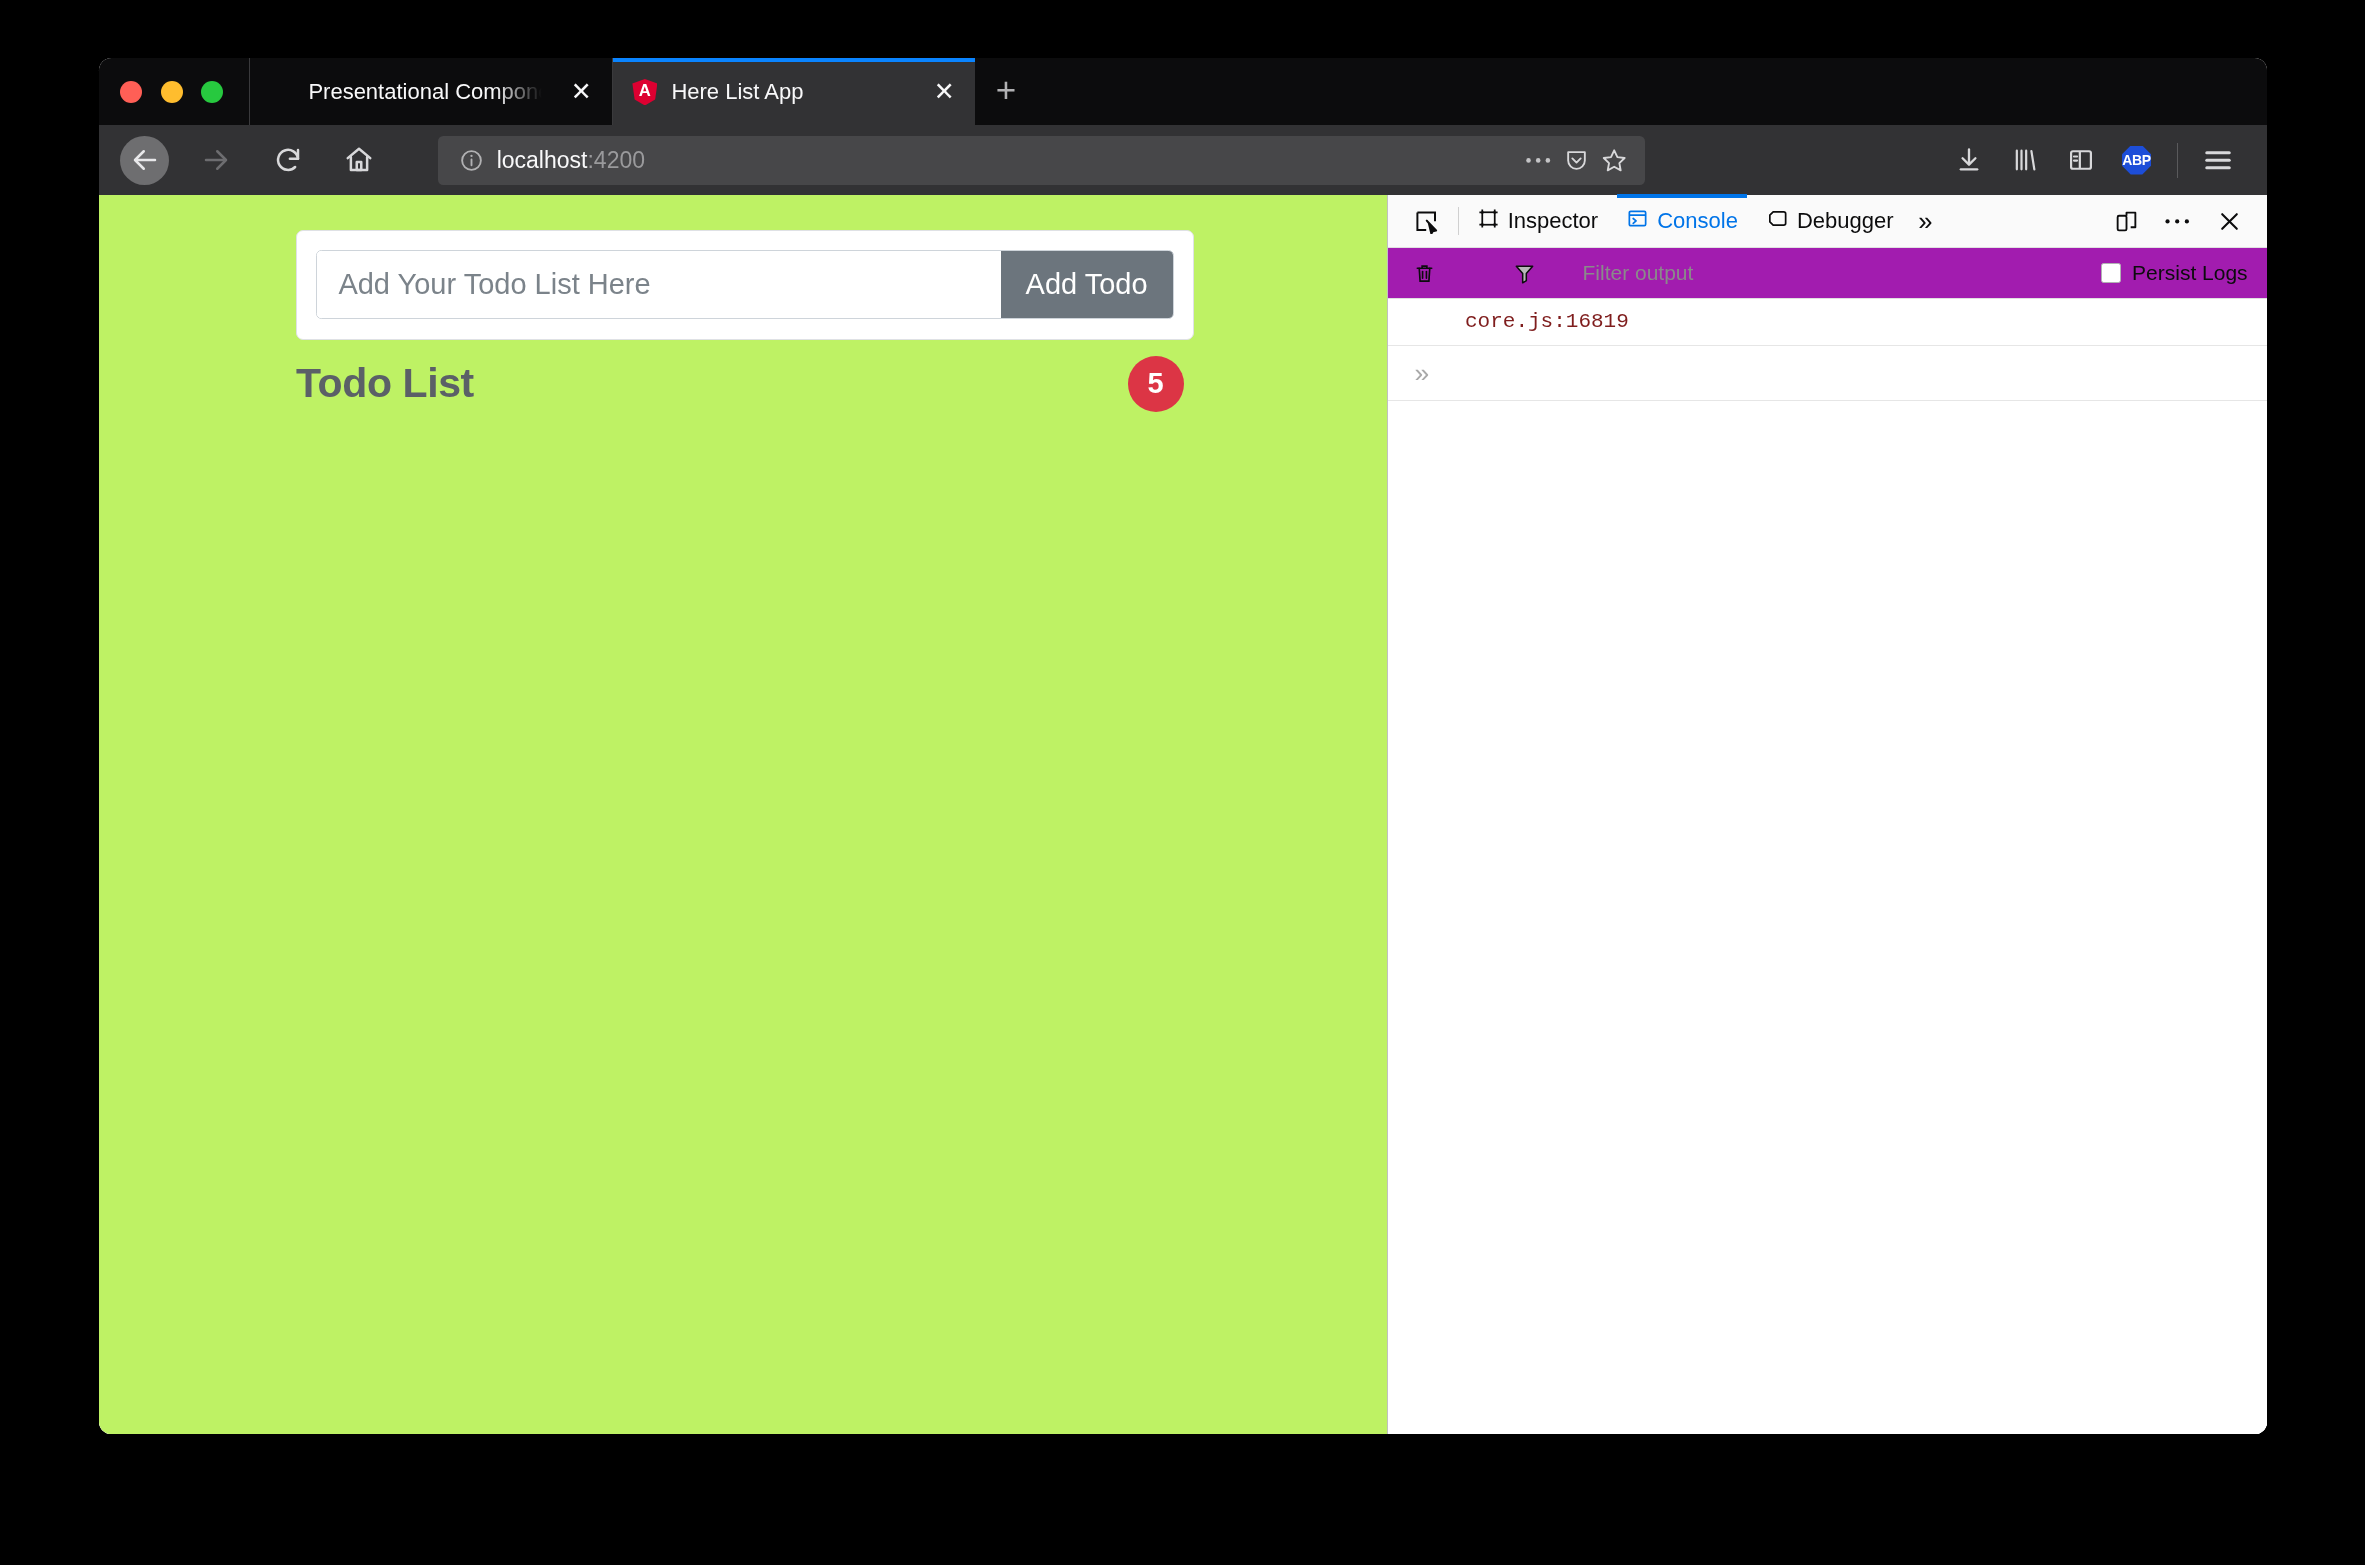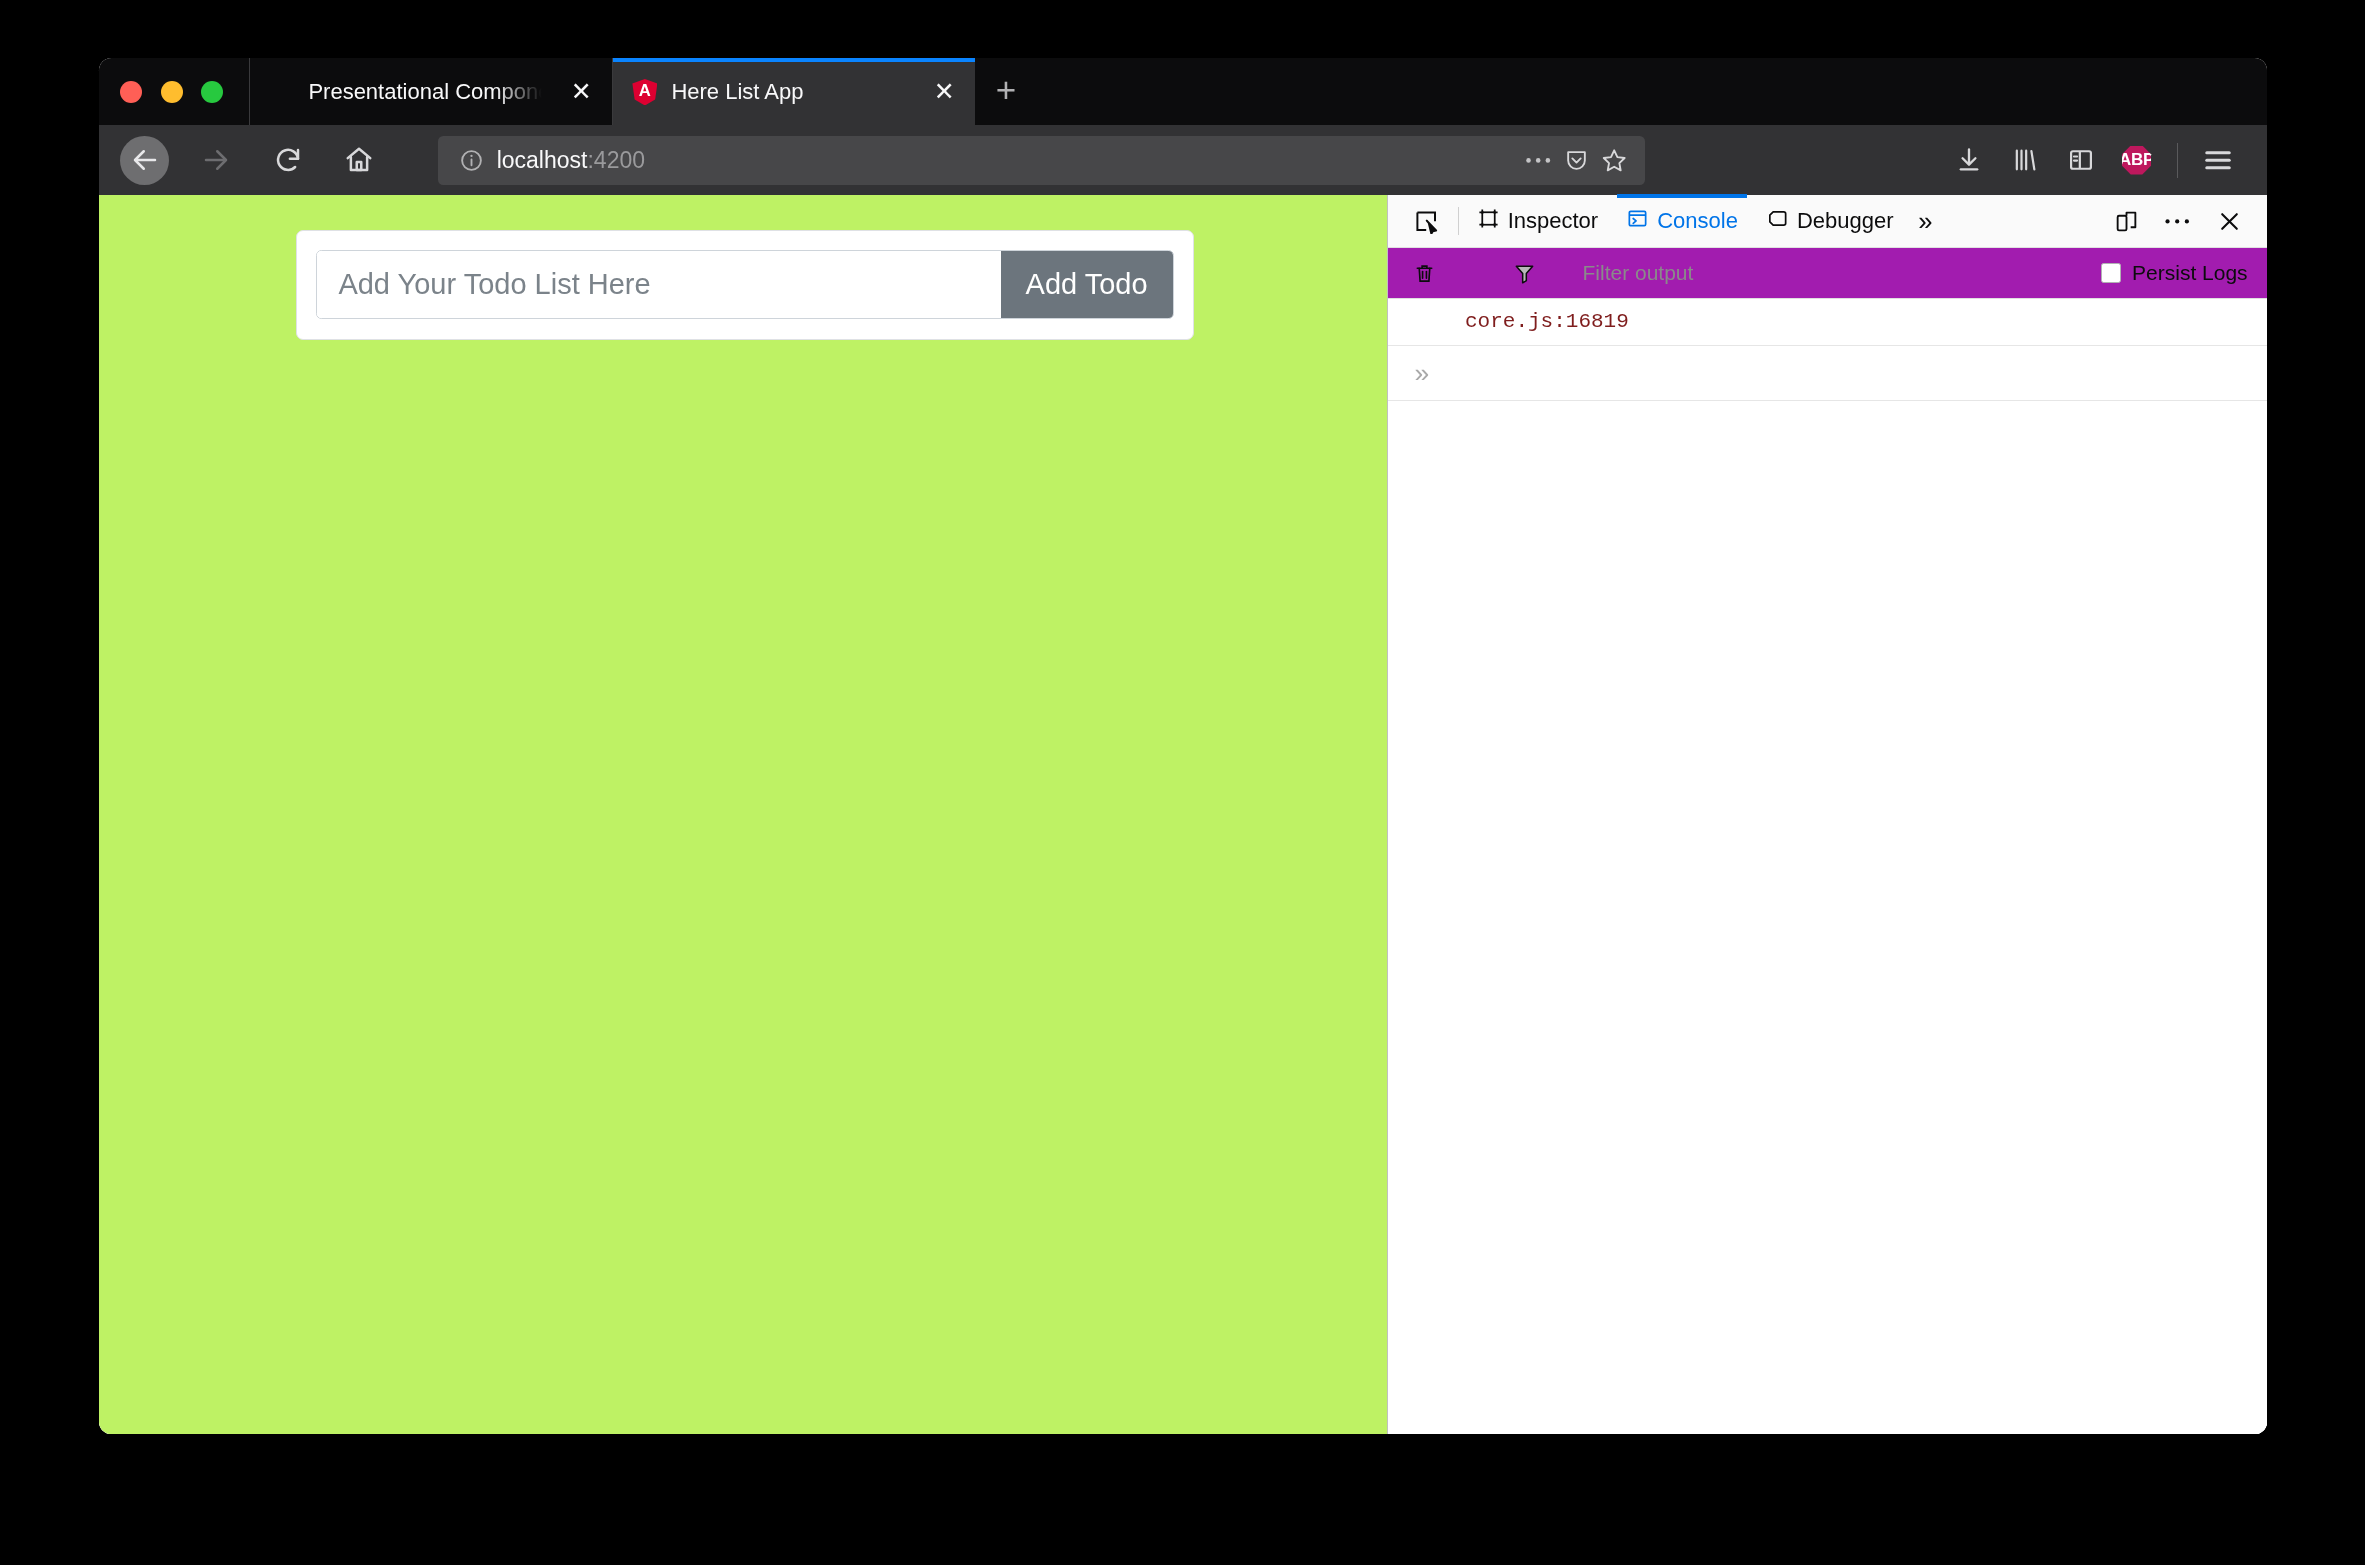--- a/index.html
+++ b/index.html
@@ -157,24 +157,24 @@
     margin-left: auto;
     padding-left: 35px;
   }
   .toolbtn {
     width: 56px; height: 49px;
     display: flex; align-items: center; justify-content: center;
     flex: 0 0 auto;
   }
   .abp {
     width: 29px; height: 29px;
-    background: #be185d;
+    background: #1d4ed8;
     clip-path: polygon(30% 0, 70% 0, 100% 30%, 100% 70%, 70% 100%, 30% 100%, 0 70%, 0 30%);
     display: flex; align-items: center; justify-content: center;
-    color: #fff; font-size: 17px; font-weight: bold;
+    color: #fff; font-size: 14px; font-weight: bold;
     letter-spacing: -0.3px;
     border-radius: 6px;
   }
   .navsep {
     width: 0.9px; height: 35px; background: #5a5a5c; margin: 0 12.3px;
     flex: 0 0 auto;
   }
 
   
   .viewport {
@@ -500,20 +500,24 @@
 
   <div class="viewport">
 
     <div class="page">
       <div class="page-inner">
         <div class="todo-card">
           <div class="input-group">
             <input class="todo-input" type="text" placeholder="Add Your Todo List Here" style="">
             <button class="add-btn">Add Todo</button>
           </div>
+        </div>
+        <div class="list-header">
+          <div class="list-title">Todo List</div>
+          <div class="badge">5</div>
         </div>
       </div>
     </div>
 
     <div class="devtools">
 
       <div class="dt-toolbar">
         <div class="dt-picker">
           <svg width="26.4" height="26.4" viewBox="0 0 24 24" fill="none" stroke="#0c0c0d" stroke-width="1.8">
               <path d="M4 4h16v8"></path>

